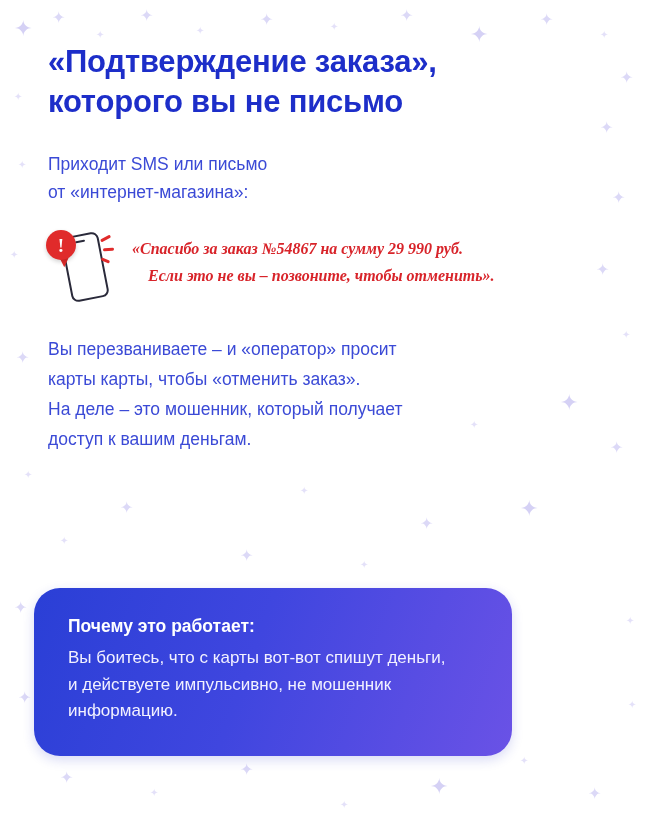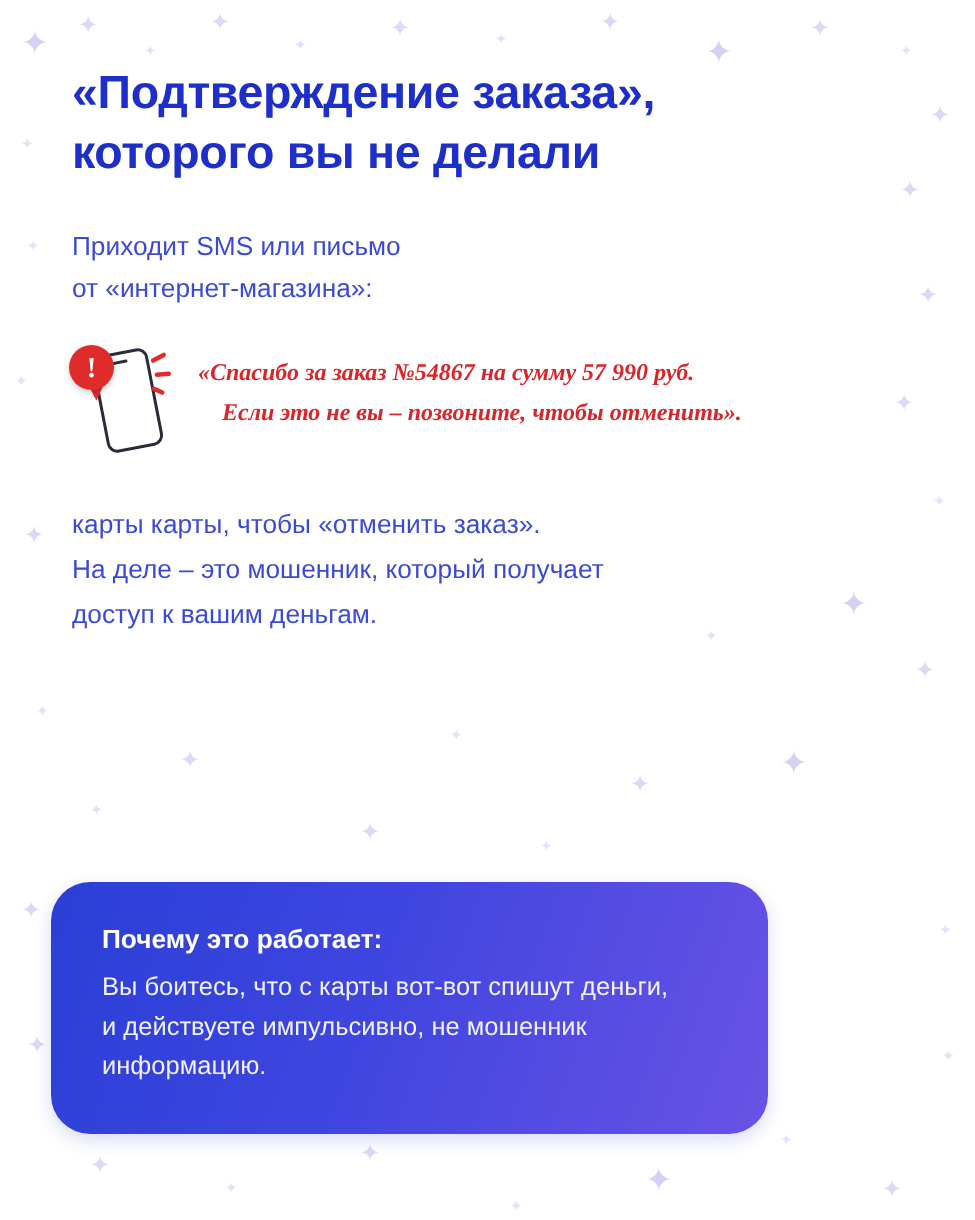--- a/index.html
+++ b/index.html
@@ -235,44 +235,45 @@
     <span class="spark big" style="left:430px; top:776px;">✦</span>
     <span class="spark small" style="left:520px; top:756px;">✦</span>
     <span class="spark" style="left:588px; top:786px;">✦</span>
     <span class="spark small" style="left:340px; top:800px;">✦</span>
   </div>
 
   <div class="content">
 
     <div class="title">
       <div>«Подтверждение заказа»,</div>
-      <div>которого вы не делали</div>
+      <div>которого вы не письмо</div>
     </div>
 
     <div class="intro">
       <div>Приходит SMS или письмо</div>
       <div>от «интернет-магазина»:</div>
     </div>
 
     <div class="sms-block">
       <div class="phone-wrap">
         <div class="phone"></div>
         <div class="ring r1"></div>
         <div class="ring r2"></div>
         <div class="ring r3"></div>
         <div class="alert-tail"></div>
         <div class="alert-badge">!</div>
       </div>
       <div class="sms-text">
-        <span>«Спасибо за заказ №54867 на сумму 57 990 руб.</span>
+        <span>«Спасибо за заказ №54867 на сумму 29 990 руб.</span>
         <span class="line2">Если это не вы – позвоните, чтобы отменить».</span>
       </div>
     </div>
 
     <div class="explain">
+      <div>Вы перезваниваете – и «оператор» просит</div>
       <div>карты карты, чтобы «отменить заказ».</div>
       <div>На деле – это мошенник, который получает</div>
       <div>доступ к вашим деньгам.</div>
     </div>
 
     <div class="callout">
       <div class="callout-title">Почему это работает:</div>
       <div class="callout-body">
         <div> Вы боитесь, что с карты вот-вот спишут деньги,</div>
         <div> и действуете импульсивно, не мошенник</div>

